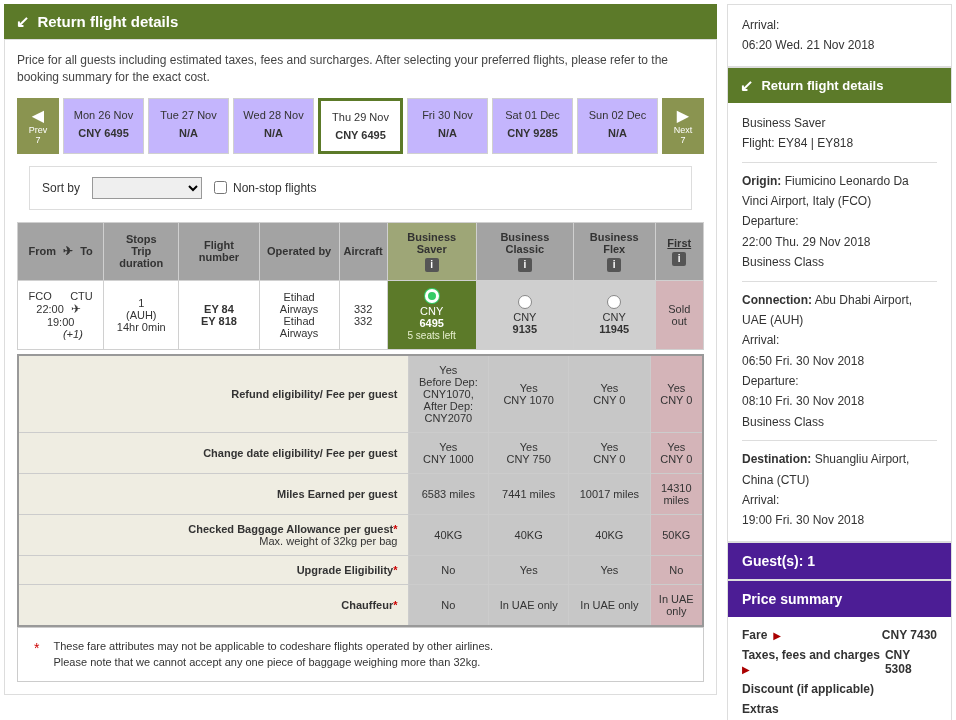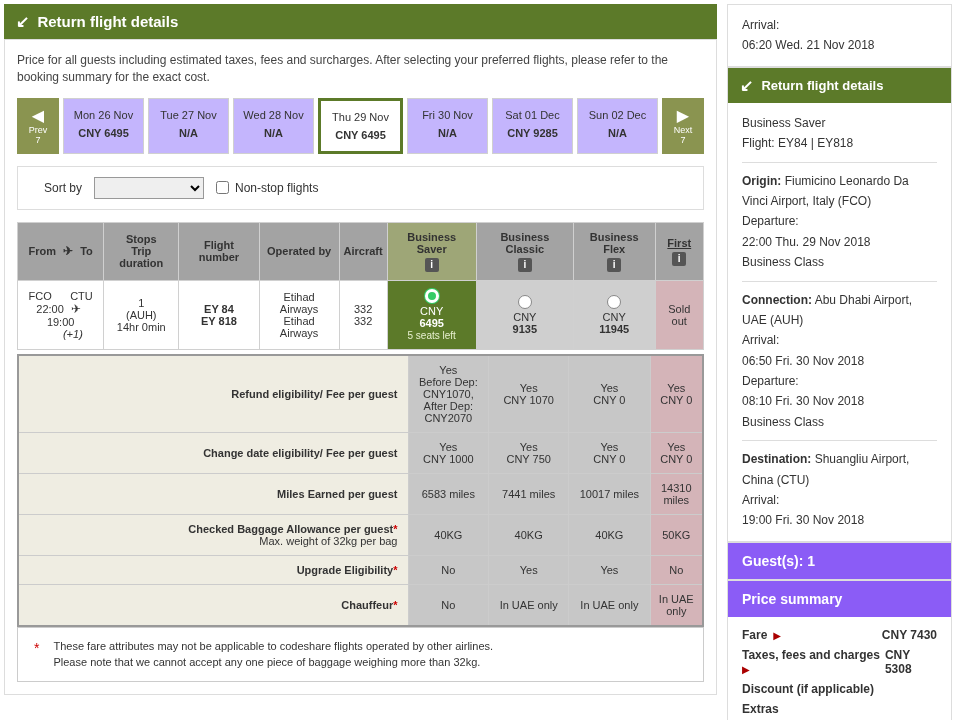--- a/index.html
+++ b/index.html
@@ -12,21 +12,21 @@
 .section-box { border: 1px solid #ddd; padding: 12px; }
 h1.route { font-size: 17px; font-weight: bold; margin-bottom: 6px; }
 .p-desc { font-size: 12px; color: #444; margin-bottom: 12px; line-height: 1.4; }
 .date-nav { display: flex; gap: 4px; }
 .nav-btn { width: 42px; background: #8a9450; color: #fff; display: flex; flex-direction: column; align-items: center; justify-content: center; font-size: 9px; padding: 8px 4px; cursor: pointer; }
 .nav-btn .tri { font-size: 16px; }
 .date-tab { flex: 1; border: 1px solid #d0d0d0; background: #c4b5fd; text-align: center; padding: 10px 4px; font-size: 11px; display: flex; flex-direction: column; gap: 6px; cursor: pointer; }
 .date-tab.active { border: 3px solid #5c7a29; background: #fff; position: relative; }
 .date-tab .d-date { color: #333; }
 .date-tab .d-price { font-weight: bold; }
-.sort-row { border: 1px solid #ddd; padding: 10px 26px; margin: 12px 0; display: flex; align-items: center; gap: 12px; }
+.sort-row { border: 1px solid #ddd; padding: 10px 12px; margin: 12px 12px; display: flex; align-items: center; gap: 12px; }
 .sort-row select { width: 110px; height: 22px; border: 1px solid #999; }
 .sort-row label { display: flex; align-items: center; gap: 6px; }
 table.flight { width: 100%; border-collapse: collapse; }
 table.flight th, table.flight td { border: 1px solid #d0d0d0; text-align: center; vertical-align: middle; font-size: 11px; padding: 8px 4px; }
 table.flight th { background: #a3a3a3; font-weight: bold; }
 th.fare-head { background: #c7c7c7; }
 th.fare-head.sel { background: #9ea677; }
 th.first-head { background: #cba7ac; text-decoration: underline; }
 .info-ic { display: inline-block; width: 14px; height: 14px; background: #555; color: #fff; font-size: 10px; line-height: 14px; border-radius: 2px; margin-top: 3px; }
 td.fare-cell { background: #cfcfcf; }
@@ -40,21 +40,21 @@
 table.attr td { border: 1px solid #ccc; text-align: center; vertical-align: middle; font-size: 11px; padding: 8px 4px; }
 table.attr td.label { text-align: right; font-weight: bold; background: #efede2; padding-right: 10px; width: 390px; }
 table.attr td.v1 { background: #c7c7c7; }
 table.attr td.vf { background: #d4b4b8; }
 .star { color: #c00; }
 .foot-note { border: 1px solid #ccc; padding: 10px 16px; font-size: 11px; line-height: 1.5; display: flex; gap: 14px; }
 .foot-note .star { font-size: 14px; }
 .side-block { border: 1px solid #ddd; }
 .side-content { padding: 10px 14px; font-size: 12px; line-height: 1.7; }
 .side-content hr { border: 0; border-top: 1px solid #ddd; margin: 8px 0; }
-.side-dark-head { background: #8b5cf6; color: #fff; font-weight: bold; padding: 10px 14px; font-size: 14px; }
+.side-dark-head { background: #4c1d95; color: #fff; font-weight: bold; padding: 10px 14px; font-size: 14px; }
 .price-row { display: flex; justify-content: space-between; padding: 3px 14px; font-size: 12px; }
 .price-row .tri2 { color: #a00; font-size: 10px; margin-left: 3px; }
 </style>
 </head>
 <body>
 
 <div class="wrapper">
 <div class="main">
 
 <div class="header-bar">

